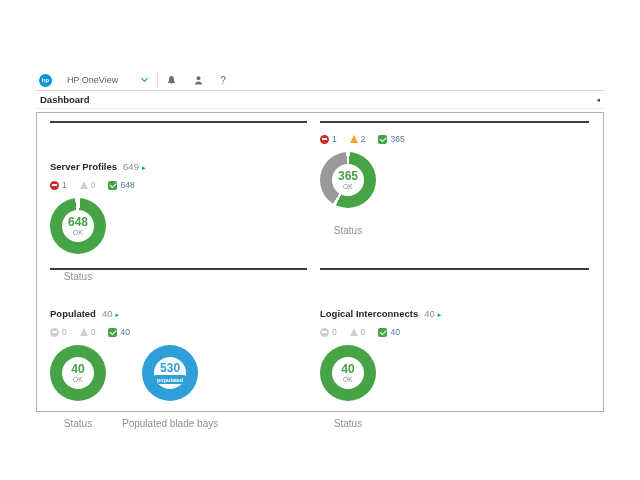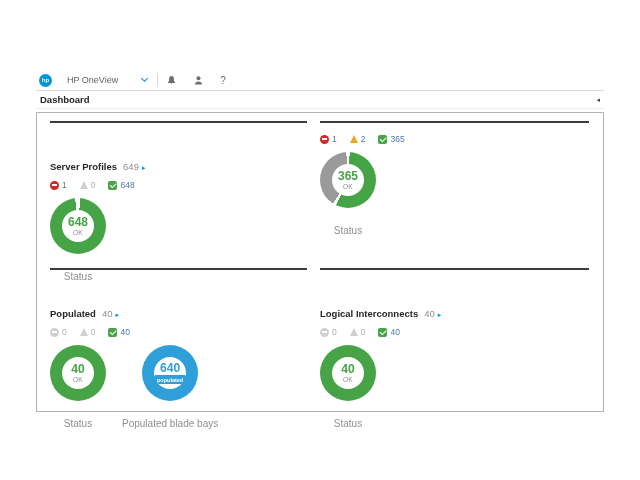--- a/index.html
+++ b/index.html
@@ -196,21 +196,21 @@
         <span class="donut-value" style="color: rgb(70, 163, 70);">40</span>
         <span class="donut-sub sub-plain">OK</span>
       </div>
     </div>
     <div class="donut-label">Status</div>
   </div>
 
   <div class="donut-block">
     <div class="donut" style="background: conic-gradient(rgb(46, 159, 216) 0%, rgb(46, 159, 216) 100%);">
       <div class="donut-hole">
-        <span class="donut-value" style="color: rgb(46, 159, 216);">640</span>
+        <span class="donut-value" style="color: rgb(46, 159, 216);">530</span>
         <span class="donut-sub sub-pill" style="background: rgb(46, 159, 216);">populated</span>
       </div>
     </div>
     <div class="donut-label">Populated blade bays</div>
   </div>
 </div>
   </section>
 
   <section class="panel">
     <div class="panel-head">

